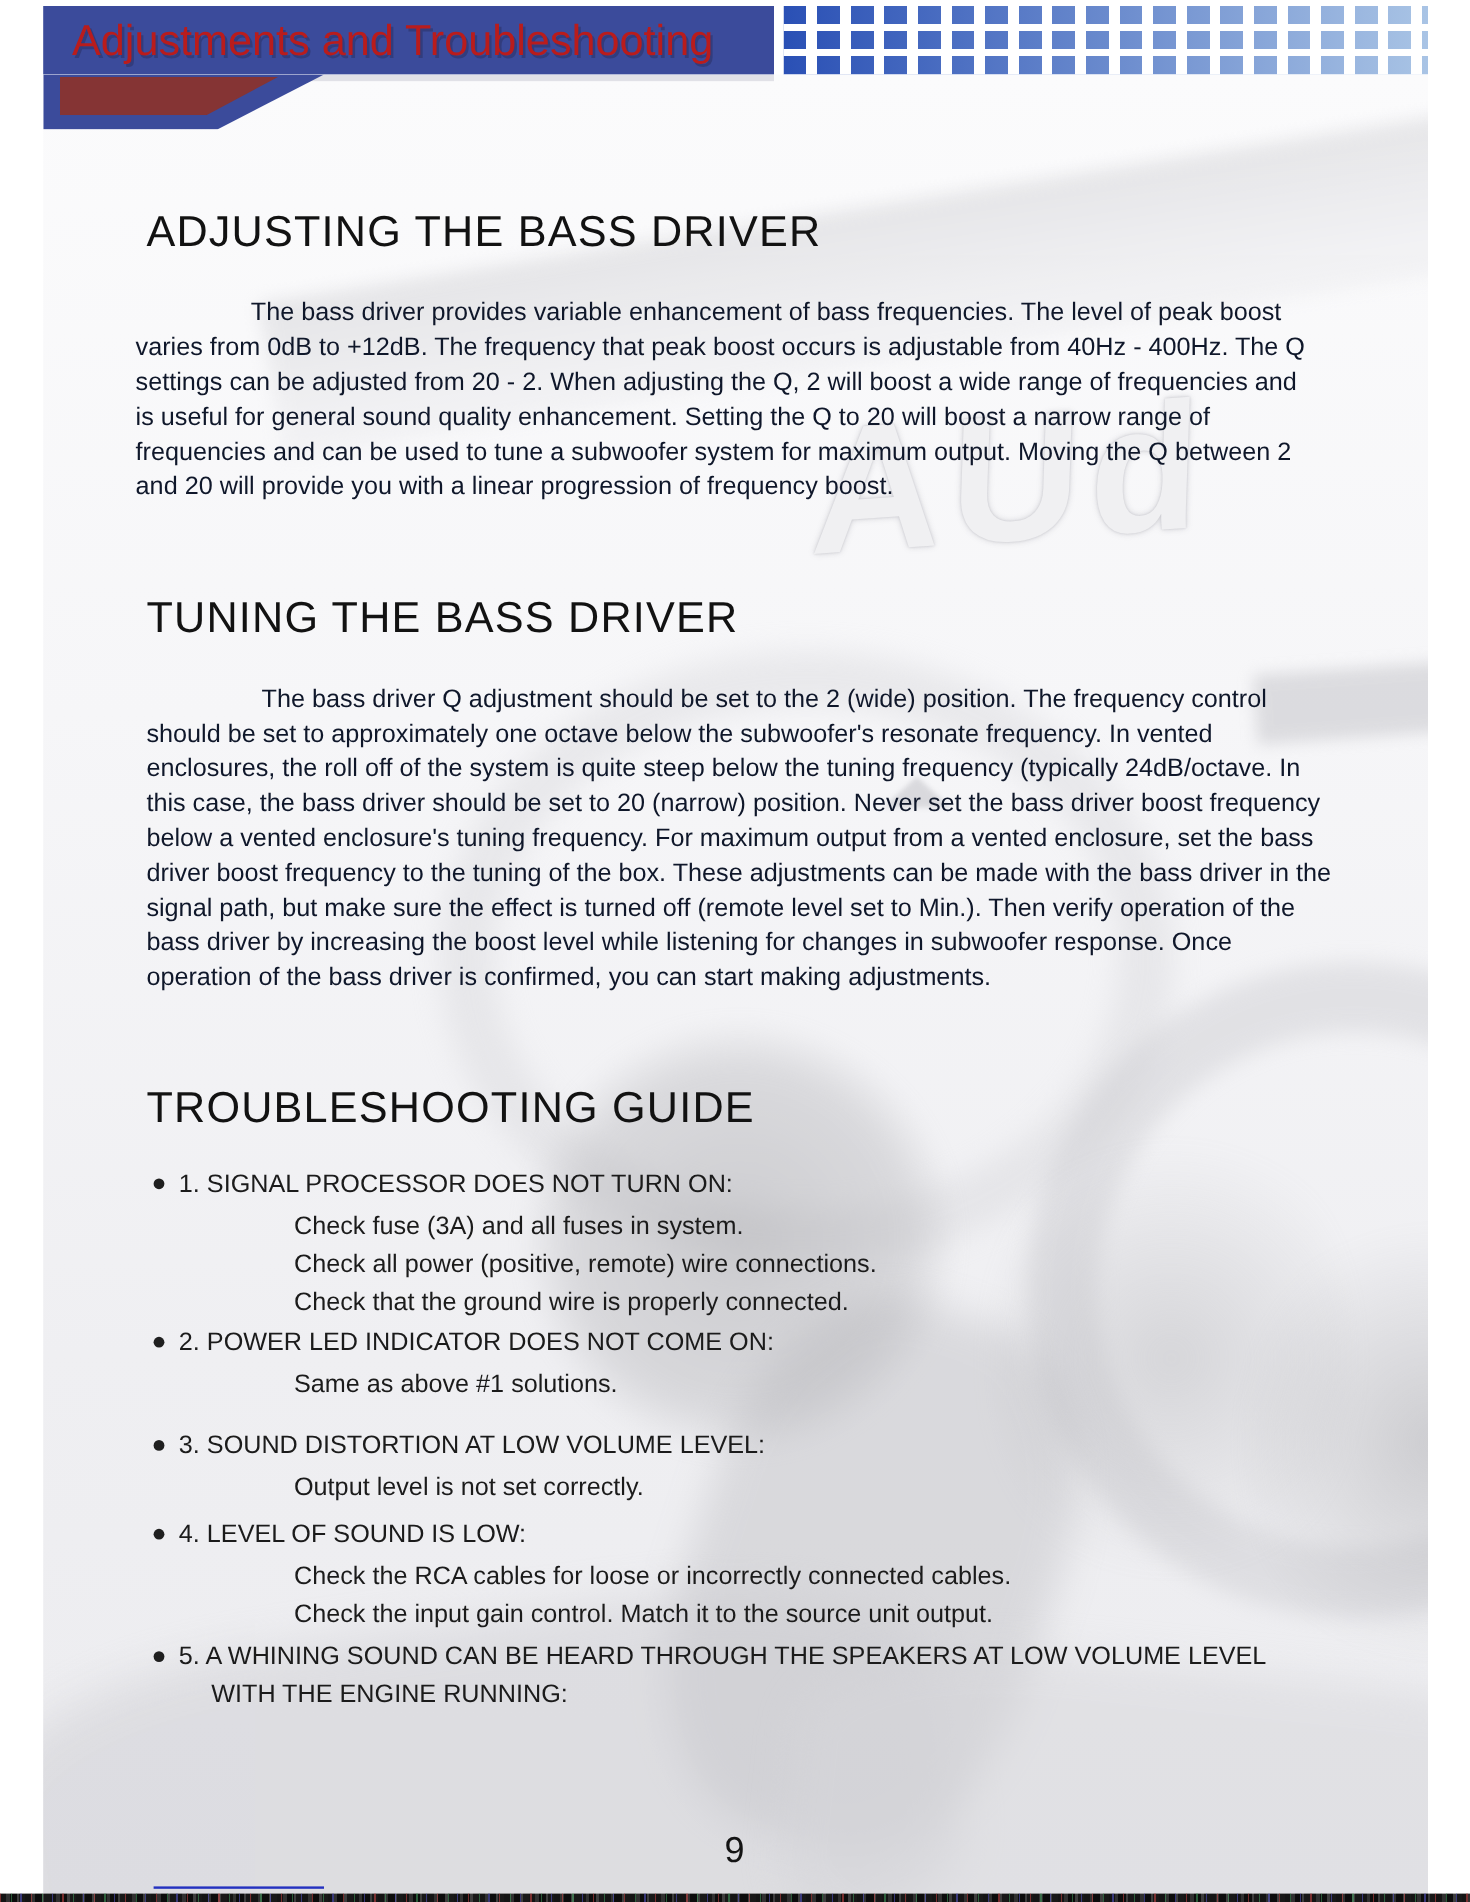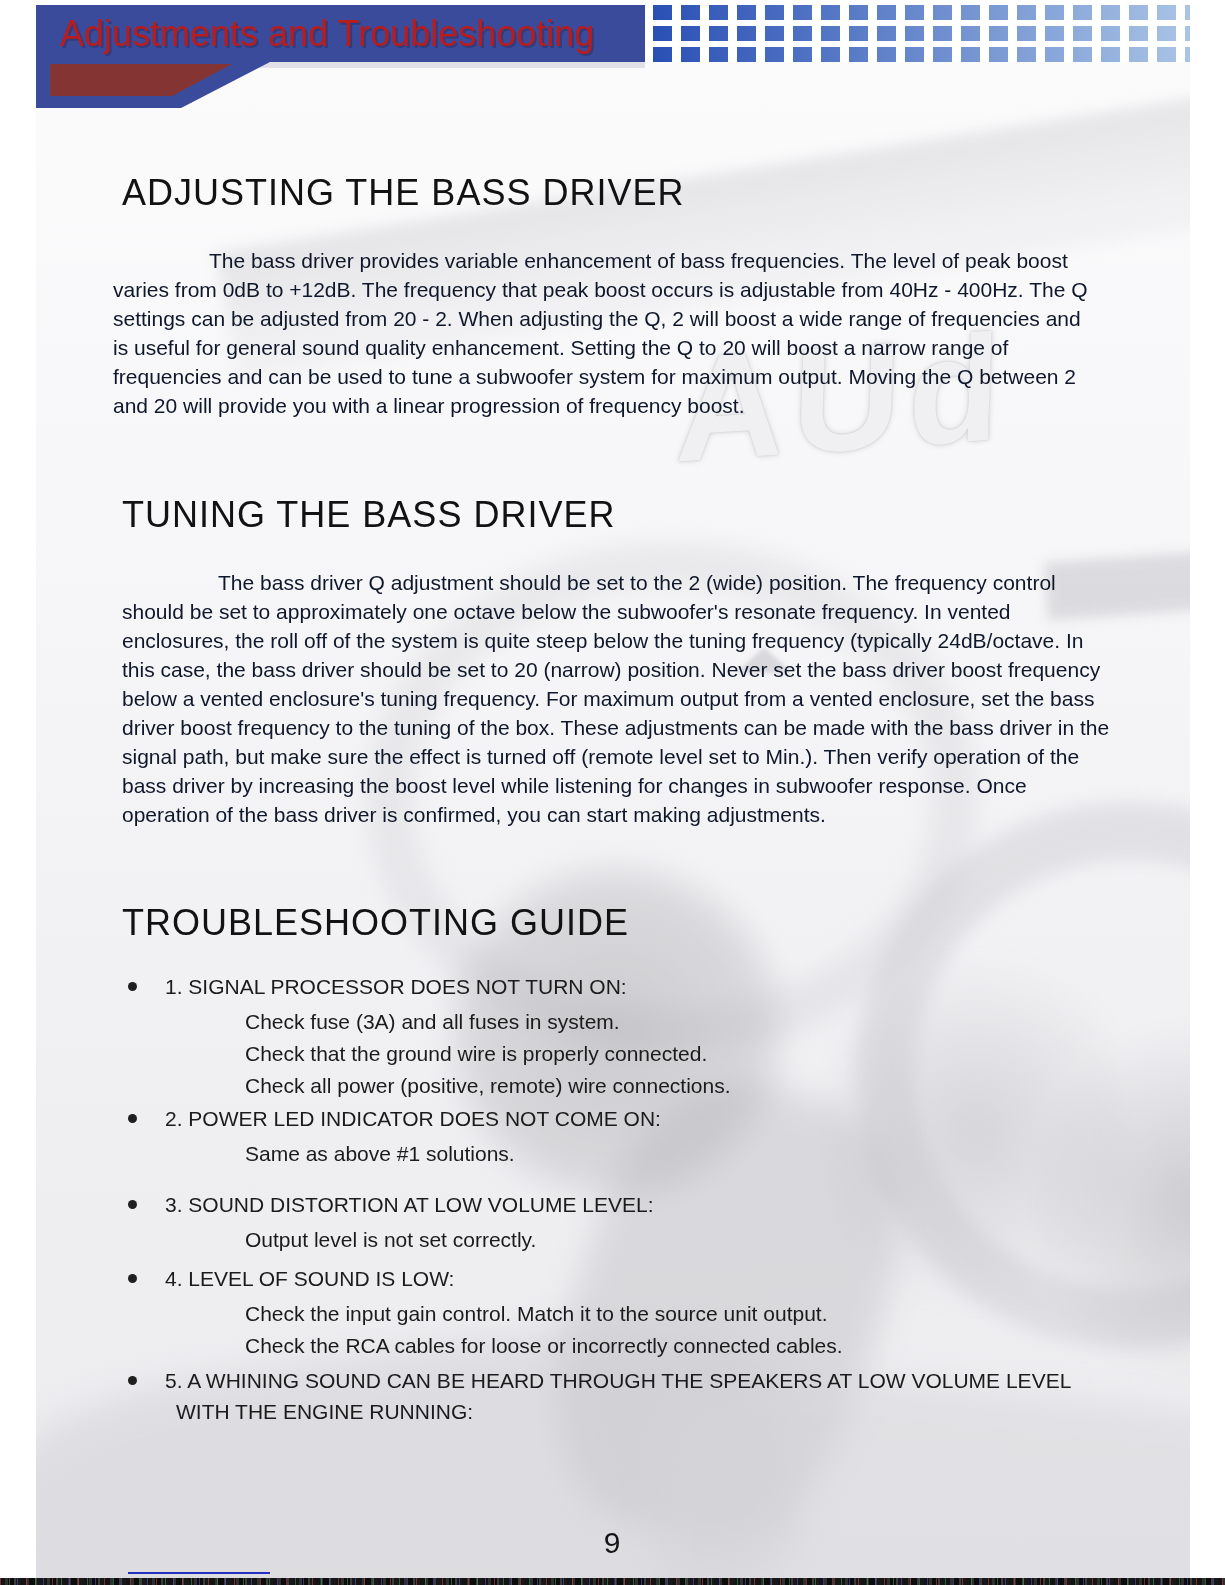--- a/index.html
+++ b/index.html
@@ -76,21 +76,21 @@
   #p1{left:113px;top:246px;width:975px;}
   #p2{left:122px;top:568px;width:988px;}
   #h1{left:122px;top:172px;}
   #h2{left:122px;top:494px;}
   #h3{left:122px;top:902px;}
 
   .ts-item{left:128px;width:1000px;font-size:21px;}
   .ts-head{display:flex;align-items:flex-start;line-height:30px;}
   .bullet{flex:0 0 auto;width:9px;height:9px;border-radius:50%;background:#1f1f1f;
     margin:10px 12px 0 0;}
-  .ts-title{white-space:nowrap;margin-left:16px;}
+  .ts-title{white-space:nowrap;}
   .ts-title2{margin-left:48px;line-height:32px;white-space:nowrap;}
   .ts-solutions{margin-left:117px;line-height:32px;margin-top:4px;}
   #item1{top:972px;} #item2{top:1104px;} #item3{top:1190px;} #item4{top:1264px;} #item5{top:1366px;}
 
   .page-number{left:12px;top:1526px;width:1200px;text-align:center;font-size:30px;color:#141414;}
   .footer-link-line{left:128px;top:1572px;width:142px;height:2px;background:var(--link-blue,#2431c0);}
   .scan-noise{left:0;bottom:0;width:1225px;height:7px;
     background-image:
       repeating-linear-gradient(90deg,rgba(205,70,70,.55) 0 1px,transparent 1px 9px,
         rgba(70,170,100,.5) 9px 10px,transparent 10px 17px,rgba(95,95,225,.5) 17px 18px,transparent 18px 26px),
@@ -132,22 +132,22 @@
 
   <div class="abs h-section" id="h3">TROUBLESHOOTING GUIDE</div>
 
   <div class="abs ts-item" id="item1">
     <div class="ts-head">
       <span class="bullet"></span>
       <span class="ts-title">1. SIGNAL PROCESSOR DOES NOT TURN ON:</span>
     </div>
     <div class="ts-solutions">
       <div>Check fuse (3A) and all fuses in system.</div>
+      <div>Check all power (positive, remote) wire connections.</div>
       <div>Check that the ground wire is properly connected.</div>
-      <div>Check all power (positive, remote) wire connections.</div>
     </div>
   </div>
 
   <div class="abs ts-item" id="item2">
     <div class="ts-head">
       <span class="bullet"></span>
       <span class="ts-title">2. POWER LED INDICATOR DOES NOT COME ON:</span>
     </div>
     <div class="ts-solutions">
       <div>Same as above #1 solutions.</div>
@@ -163,22 +163,22 @@
       <div>Output level is not set correctly.</div>
     </div>
   </div>
 
   <div class="abs ts-item" id="item4">
     <div class="ts-head">
       <span class="bullet"></span>
       <span class="ts-title">4. LEVEL OF SOUND IS LOW:</span>
     </div>
     <div class="ts-solutions">
+      <div>Check the RCA cables for loose or incorrectly connected cables.</div>
       <div>Check the input gain control. Match it to the source unit output.</div>
-      <div>Check the RCA cables for loose or incorrectly connected cables.</div>
     </div>
   </div>
 
   <div class="abs ts-item" id="item5">
     <div class="ts-head">
       <span class="bullet"></span>
       <span class="ts-title">5. A WHINING SOUND CAN BE HEARD THROUGH THE SPEAKERS AT LOW VOLUME LEVEL</span>
     </div>
     <div class="ts-title2">WITH THE ENGINE RUNNING:</div>
   </div>

